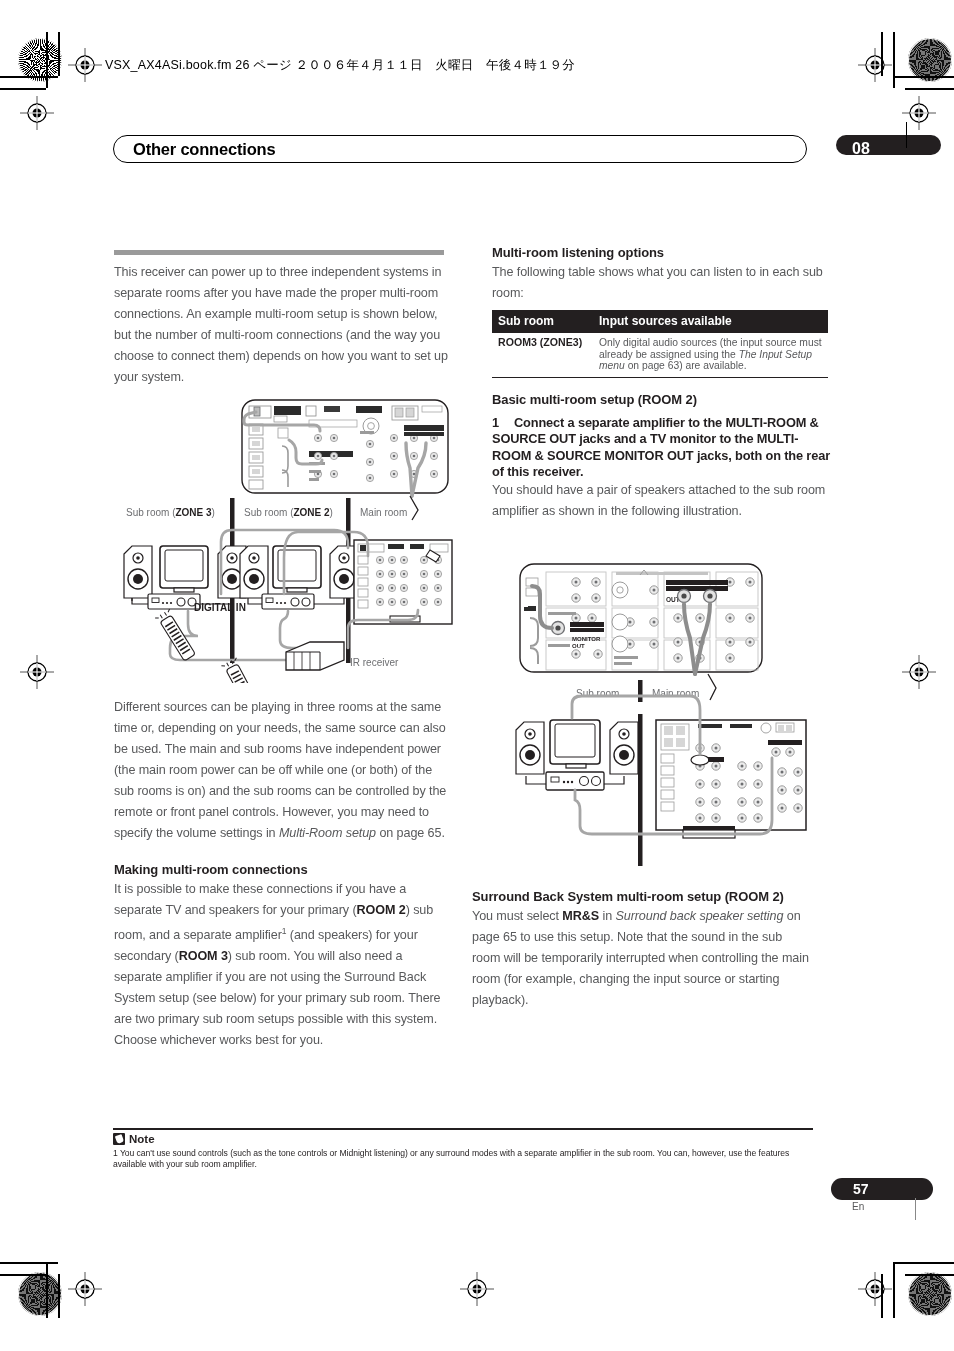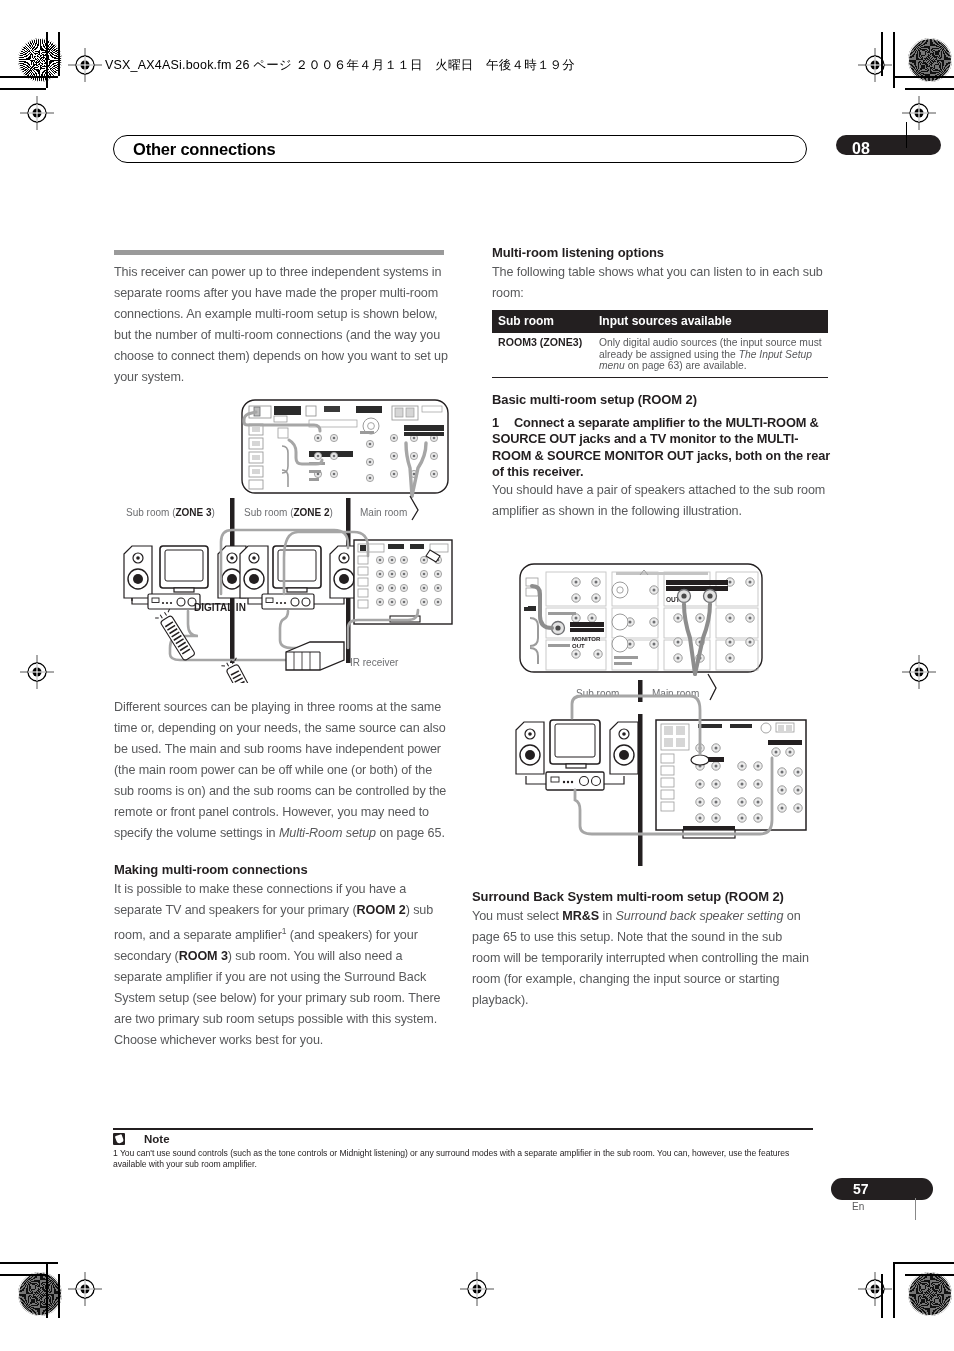--- a/index.html
+++ b/index.html
@@ -93,21 +93,21 @@
   table.opt tbody td {
     vertical-align:top; padding:4px 6px 5px 6px;
     border-bottom:1.4px solid #231f20; color:#58595b;
     font-size:10.3px; line-height:11.6px;
   }
   table.opt tbody td.c1 { color:#231f20; font-weight:bold; font-size:10.6px; white-space:nowrap; }
 
   
   .note-wrap { position:absolute; left:113px; top:1128px; width:700px; }
   .note-rule { height:2.2px; background:#231f20; width:700px; margin-bottom:3px; }
-  .note-head { display:flex; align-items:center; gap:19px; margin-bottom:3px; }
+  .note-head { display:flex; align-items:center; gap:4px; margin-bottom:3px; }
   .note-icon { width:12px; height:12px; background:#231f20; position:relative; border-radius:1px; }
   .note-icon:after {
     content:""; position:absolute; left:2.5px; top:2px; width:7px; height:8px;
     background:#fff; transform:rotate(-20deg); border-radius:1px 1px 3px 3px;
   }
   .note-label { font-size:11.5px; font-weight:bold; color:#231f20; }
   .note-text { font-size:8.6px; line-height:11px; color:#231f20; letter-spacing:-0.05px; }
 
   
   .pagenum { position:absolute; left:831px; top:1178px; width:102px; height:22px;

